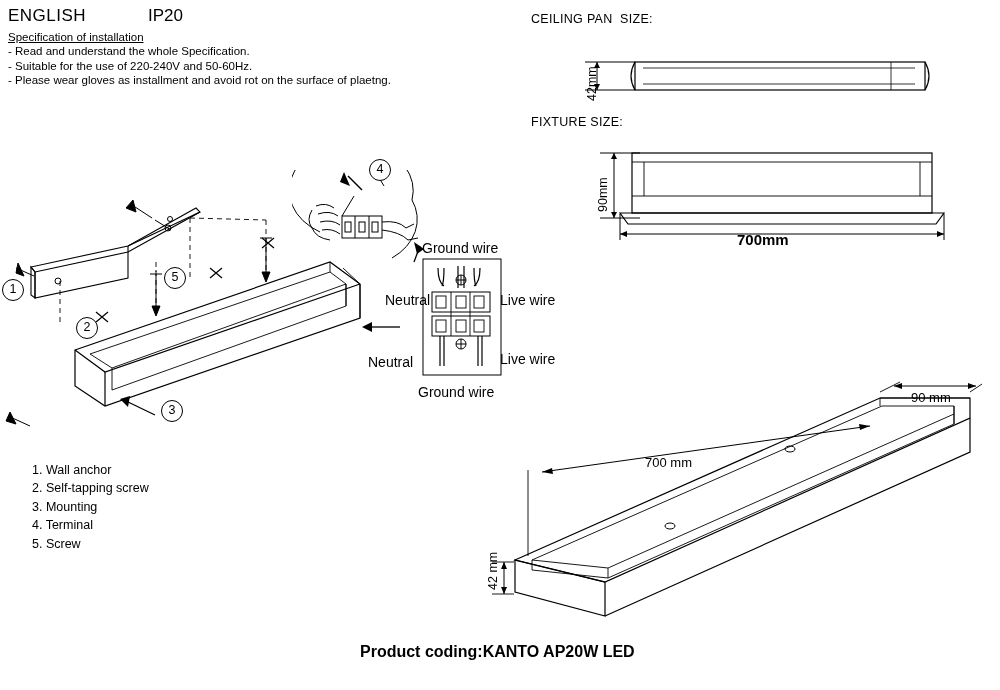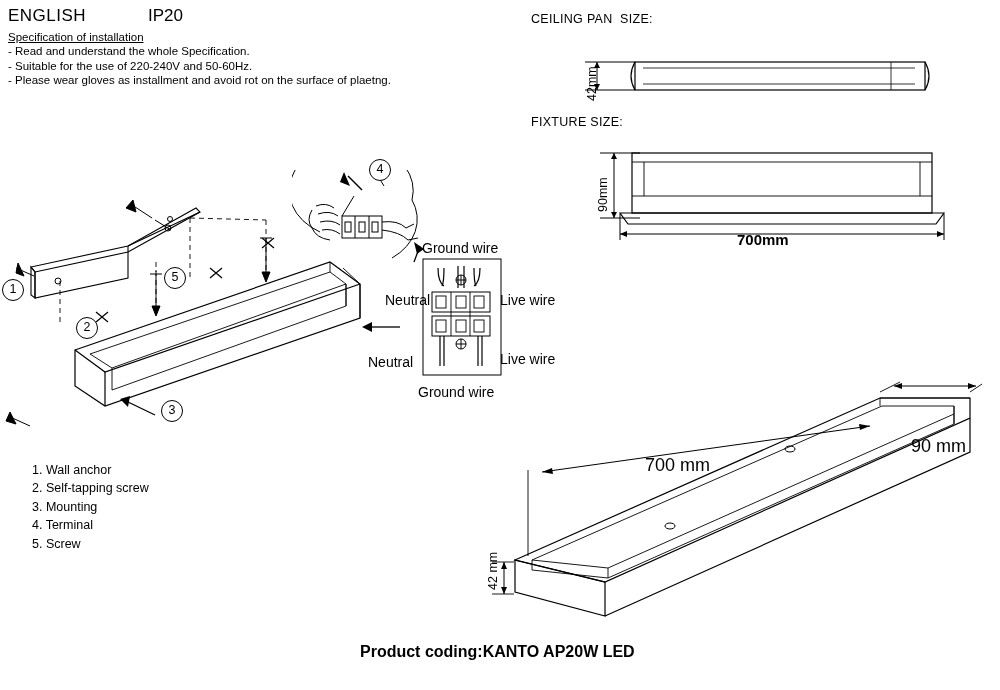--- a/index.html
+++ b/index.html
@@ -77,22 +77,22 @@
   #live-bottom { left: 500px; top: 351px; }
 
   
   #legend {
     left: 32px; top: 461px;
     font-size: 12.5px;
     line-height: 18.4px;
   }
 
   
-  #iso-depth { left: 911px; top: 390px; font-size: 18px; margin-top: 46px; }
-  #iso-length { left: 645px; top: 455px; font-size: 18px; }
+  #iso-depth { left: 911px; top: 390px; font-size: 13px; }
+  #iso-length { left: 645px; top: 455px; font-size: 13px; }
   #iso-height {
     left: 486px; top: 590px;
     font-size: 12.5px;
     transform: rotate(-90deg);
     transform-origin: left top;
   }
 
   
   #product-coding {
     left: 360px; top: 643px;

